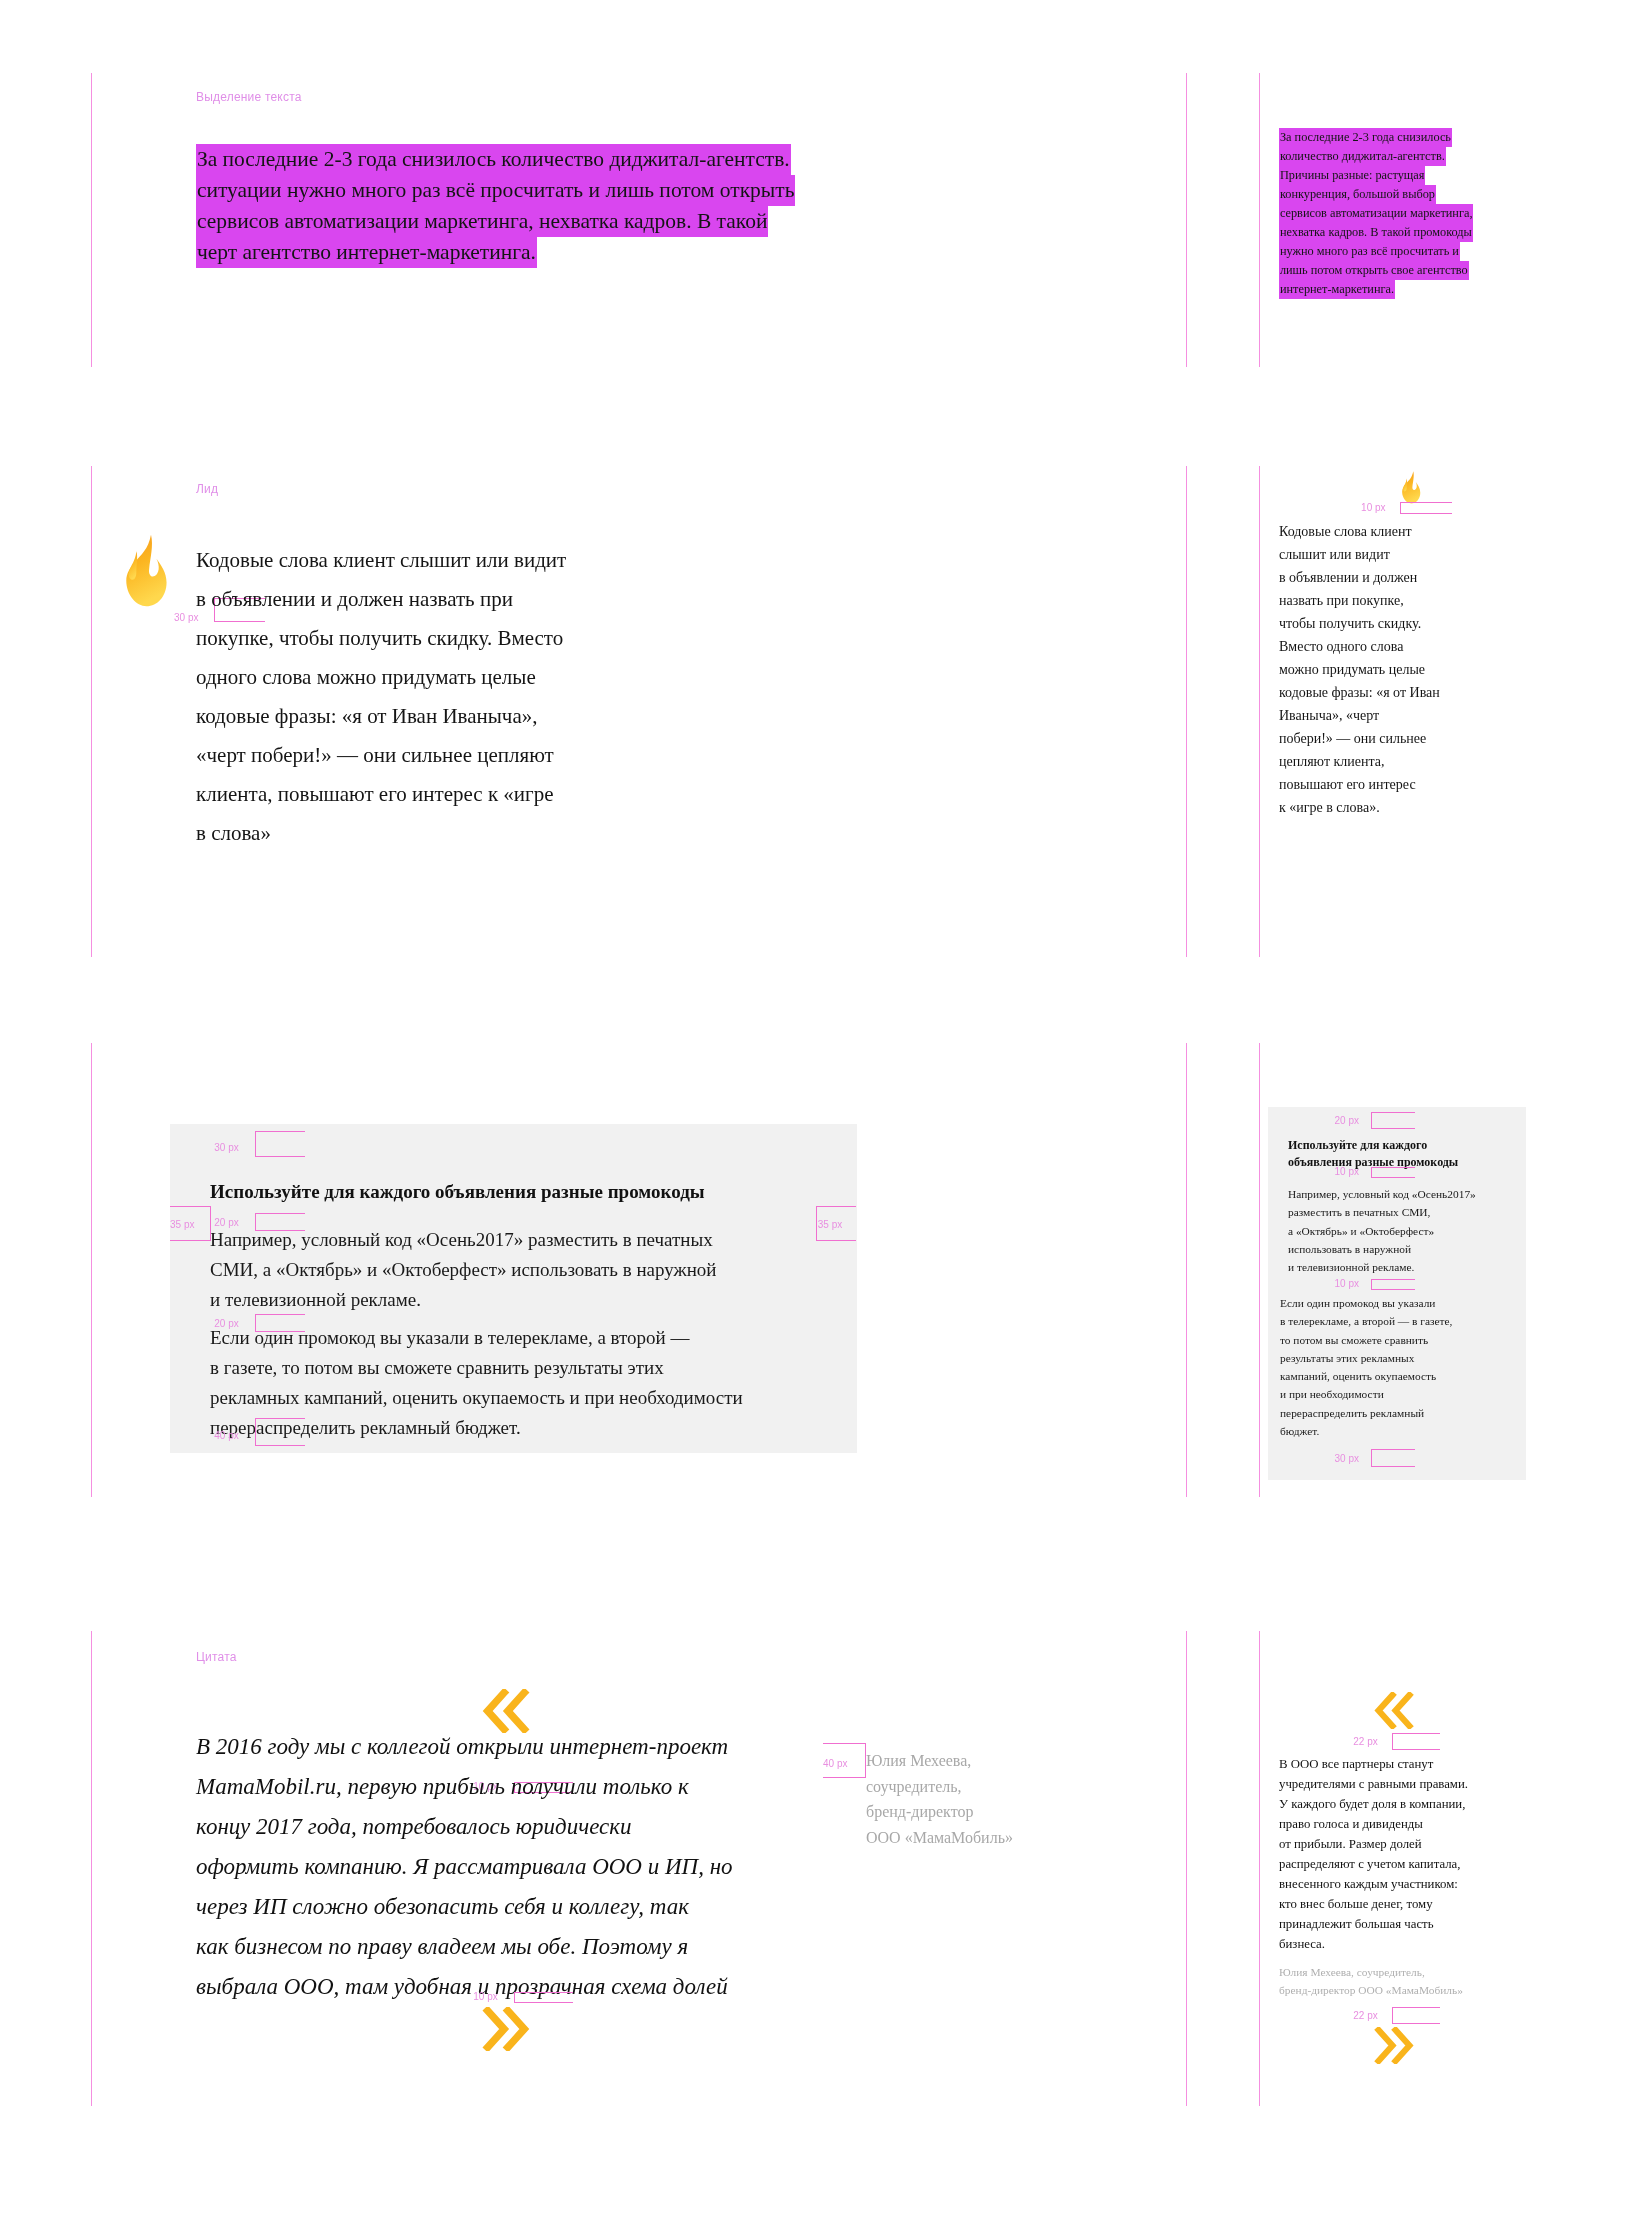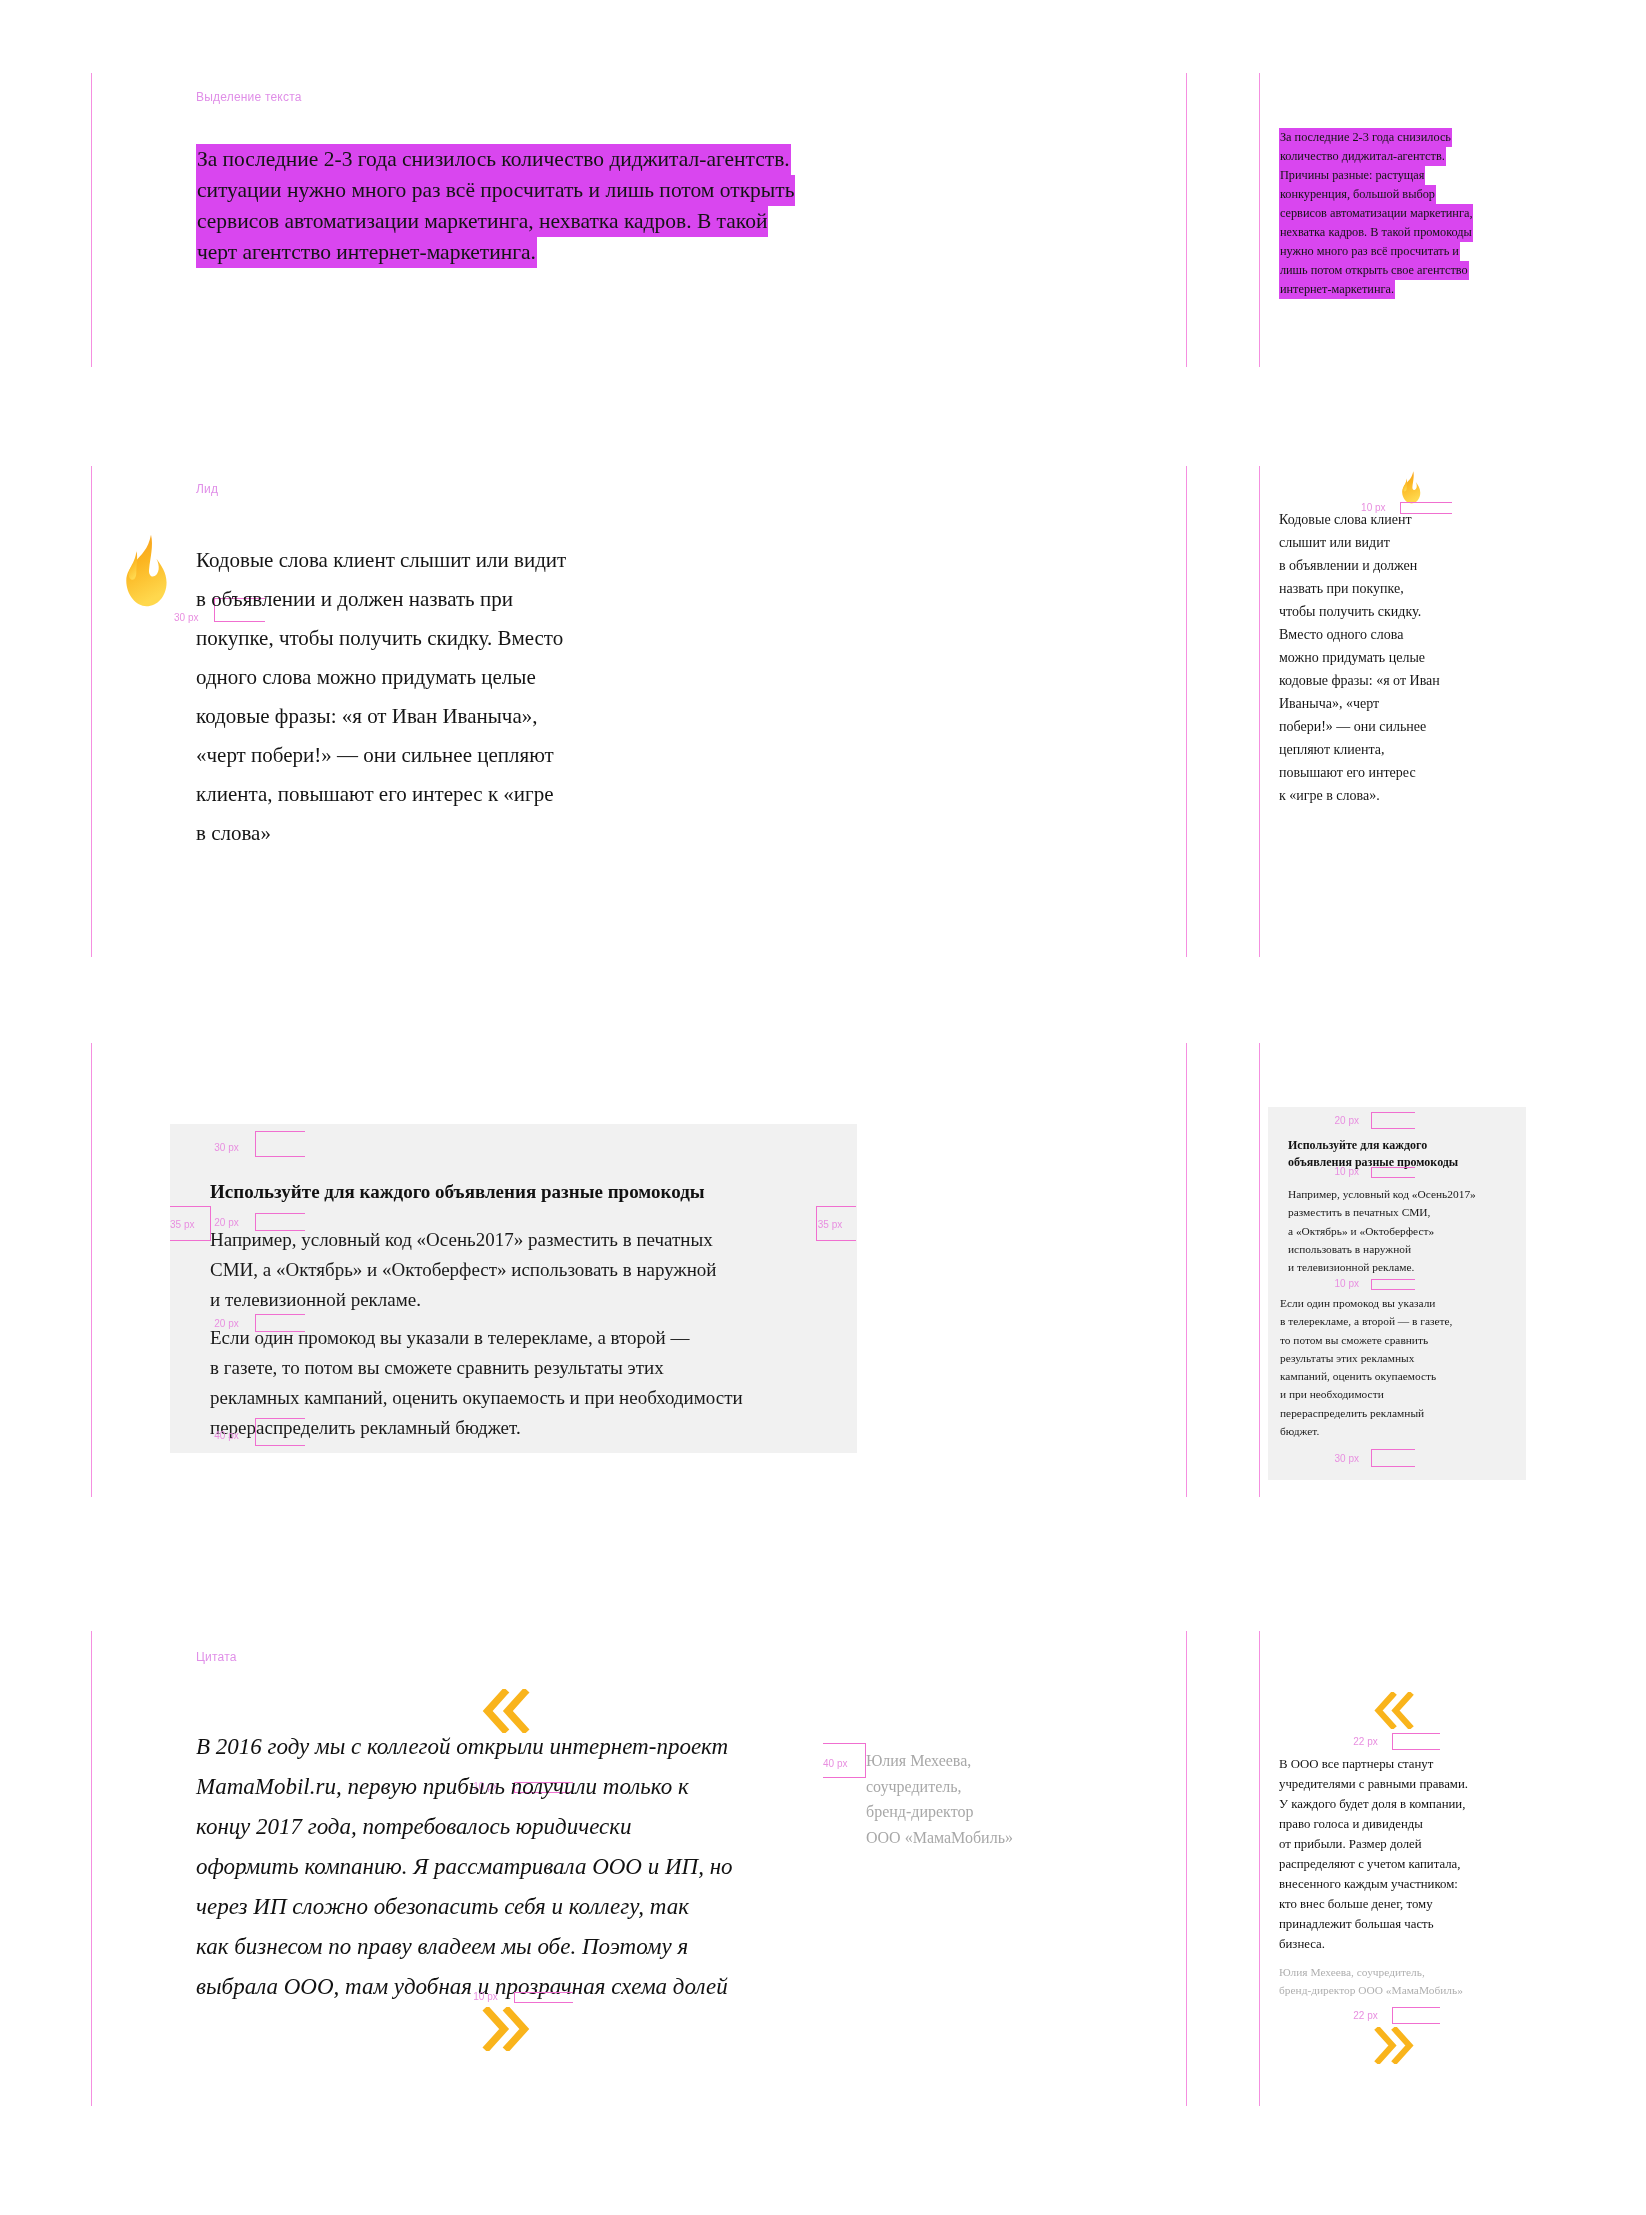--- a/index.html
+++ b/index.html
@@ -211,21 +211,21 @@
     </svg>
   </div>
 
   <div class="meas" style="left:1352px; top:502px; width:101px; height:14.6px;">
     <div class="mtop" style="left:48px; top:0;   width:52px;"></div>
     <div class="mtick" style="left:48px; top:0;   height:12px;"></div>
     <div class="mbot" style="left:48px; top:11px;width:52px;"></div>
     <div class="mlabel" style="left:9.1px; top:0.9px;">10 px</div>
   </div>
 
-  <div class="lead-mobile" style="left:1279px; top:508px; width:247px;">Кодовые слова клиент
+  <div class="lead-mobile" style="left:1279px; top:520px; width:247px;">Кодовые слова клиент
 слышит или видит
 в объявлении и должен
 назвать при покупке,
 чтобы получить скидку.
 Вместо одного слова
 можно придумать целые
 кодовые фразы: «я от Иван
 Иваныча», «черт
 побери!» — они сильнее
 цепляют клиента,

